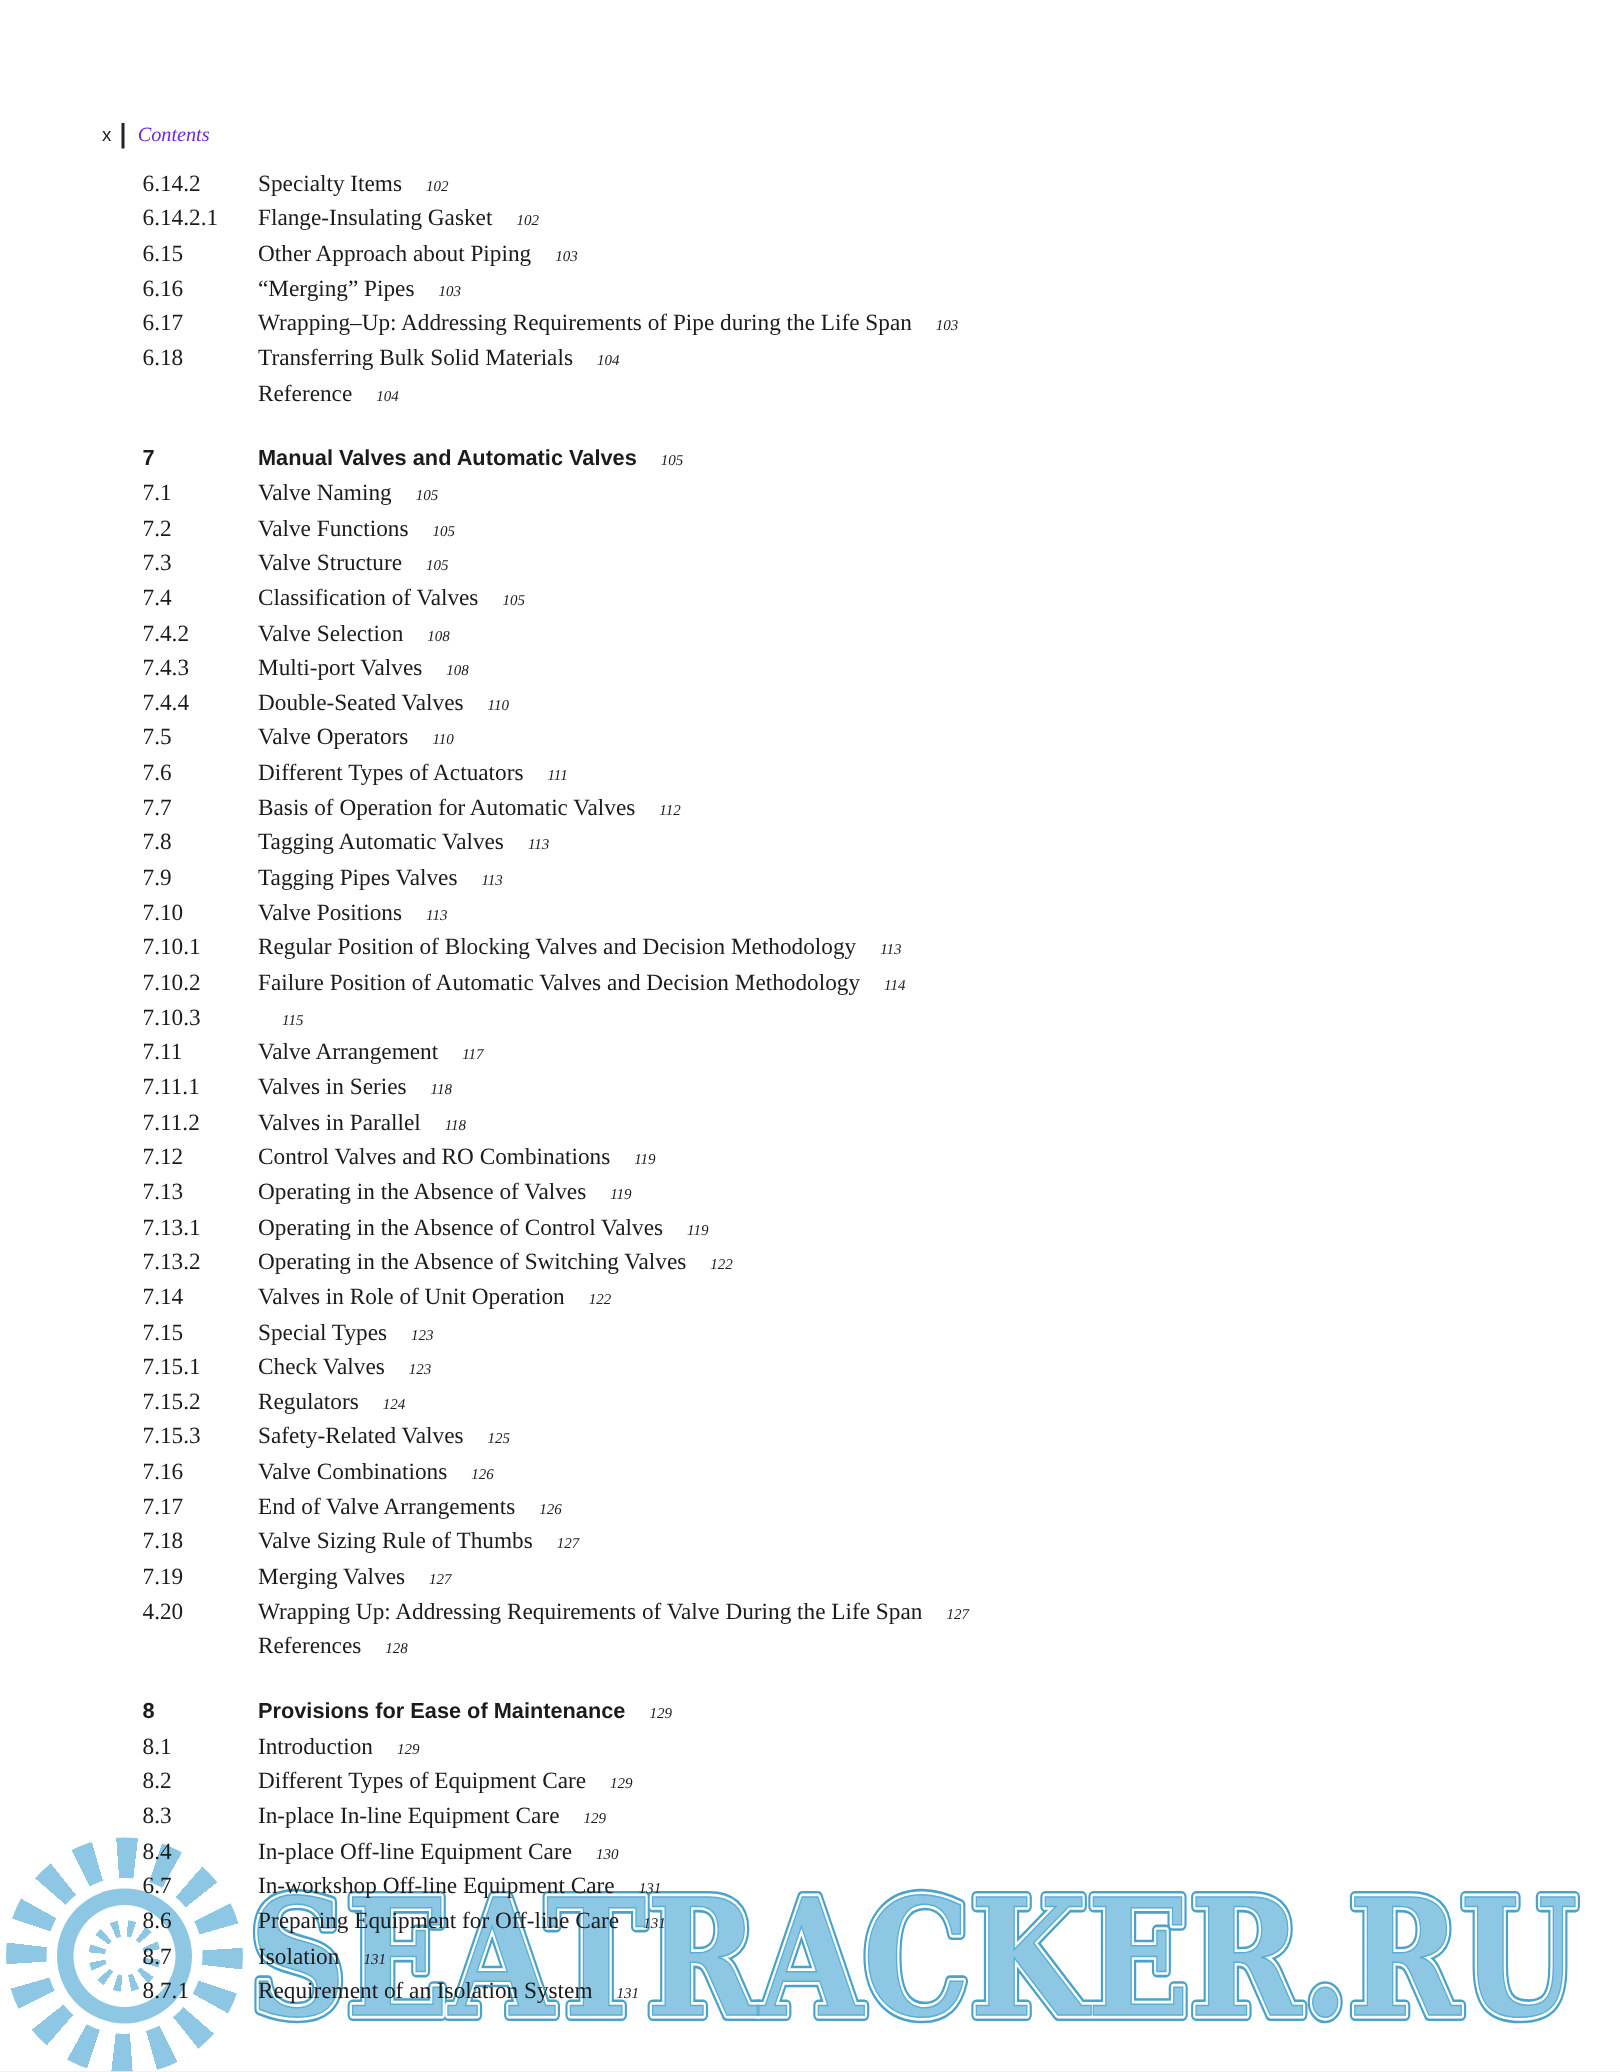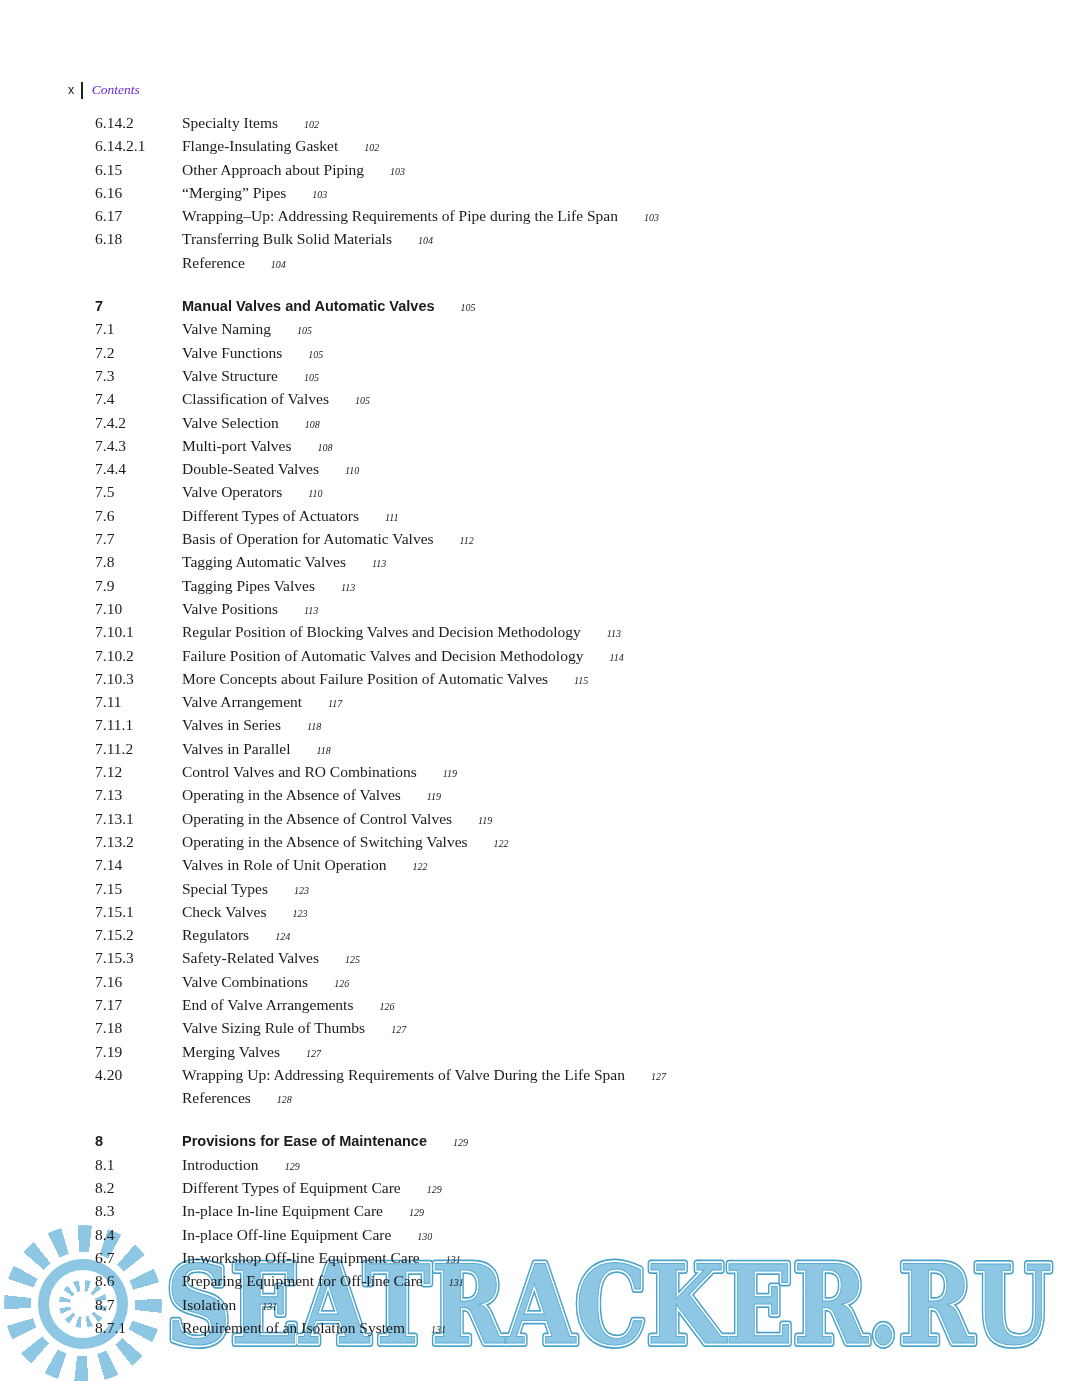--- a/index.html
+++ b/index.html
@@ -51,21 +51,20 @@
     z-index: 2;
   }
   .toc-section { margin-top: 21px; }
   .toc-section:first-child { margin-top: 0; }
   .toc-row {
     display: flex;
     align-items: baseline;
     line-height: 21.3px;
     font-size: 15.5px;
     white-space: nowrap;
-    gap: 10px;
   }
   .toc-row .num { flex: 0 0 77px; }
   .toc-row .title { }
   .toc-row .pg {
     margin-left: 16px;
     font-style: italic;
     font-weight: 400;
     font-size: 10px;
     font-family: "Liberation Serif", serif;
   }
@@ -244,21 +243,20 @@
           <span class="title">Regular Position of Blocking Valves and Decision Methodology</span>
           <span class="pg">113</span>
         </div>
         <div class="toc-row">
           <span class="num">7.10.2</span>
           <span class="title">Failure Position of Automatic Valves and Decision Methodology</span>
           <span class="pg">114</span>
         </div>
         <div class="toc-row">
           <span class="num">7.10.3</span>
-          <span class="title">More Concepts about Failure Position of Automatic Valves</span>
           <span class="pg">115</span>
         </div>
         <div class="toc-row">
           <span class="num">7.11</span>
           <span class="title">Valve Arrangement</span>
           <span class="pg">117</span>
         </div>
         <div class="toc-row">
           <span class="num">7.11.1</span>
           <span class="title">Valves in Series</span>

